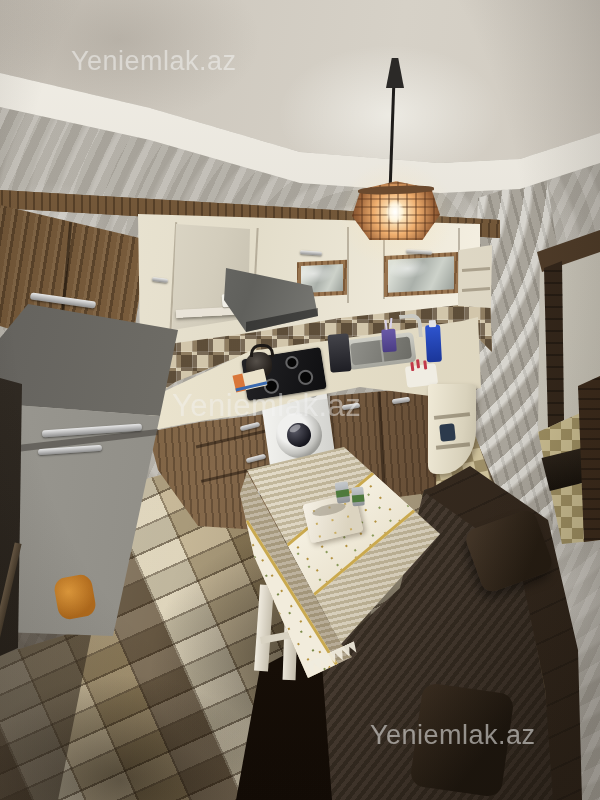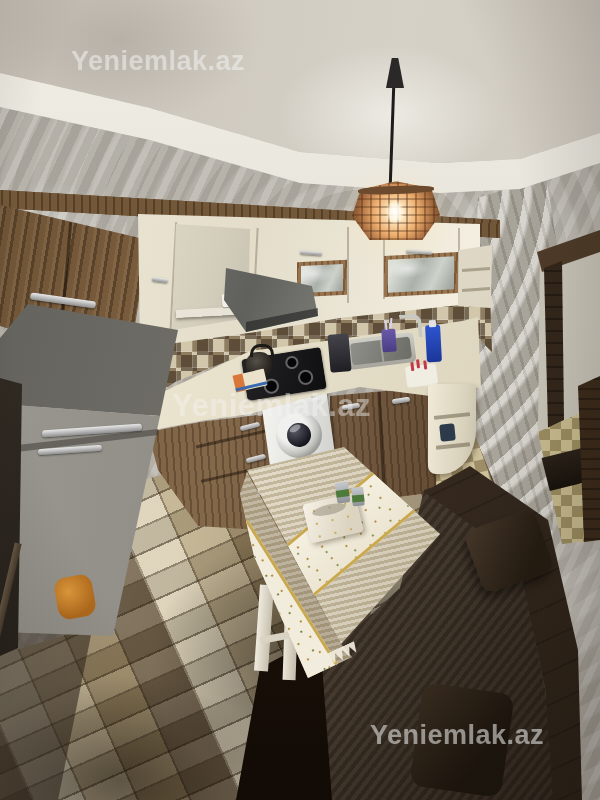--- a/index.html
+++ b/index.html
@@ -1,21 +1,21 @@
 <!DOCTYPE html>
 <html><head>
 <meta charset="utf-8">
 <style>
   html,body{margin:0;padding:0;background:#222;}
   #stage{position:relative;width:600px;height:800px;overflow:hidden;background:#b4b0a7;font-family:"Liberation Sans",sans-serif;}
   .abs{position:absolute;}
   .full{position:absolute;inset:0;}
   .h{position:absolute;background:linear-gradient(#e8e8e8,#8f8f8f);border-radius:3px;box-shadow:0 1px 2px rgba(0,0,0,.45);}
   .seam{position:absolute;background:rgba(120,108,88,.42);}
-  .wm{position:absolute;color:rgba(242,242,240,.55);letter-spacing:.5px;white-space:nowrap;font-weight:700;text-align:center;}
+  .wm{position:absolute;color:rgba(242,242,240,.55);letter-spacing:.5px;white-space:nowrap;font-weight:400;text-align:center;}
 
   #wallpaper{background-color:#b4b0a7;background-image:
     radial-gradient(90px 60px at 8% 28%, rgba(255,255,255,.30), transparent 70%),
     radial-gradient(120px 80px at 85% 30%, rgba(250,249,245,.35), transparent 70%),
     radial-gradient(100px 70px at 75% 55%, rgba(140,134,125,.25), transparent 70%),
     radial-gradient(80px 120px at 95% 75%, rgba(245,243,238,.30), transparent 70%),
     repeating-linear-gradient(115deg, rgba(255,255,255,.10) 0 7px, rgba(105,100,92,.10) 7px 16px),
     repeating-radial-gradient(circle at 60% 35%, rgba(250,248,244,.12) 0 12px, rgba(125,120,112,.10) 16px 30px);}
 
   #pillar{clip-path:polygon(478px 198px,546px 176px,558px 252px,550px 650px,480px 650px,470px 420px,474px 300px);

